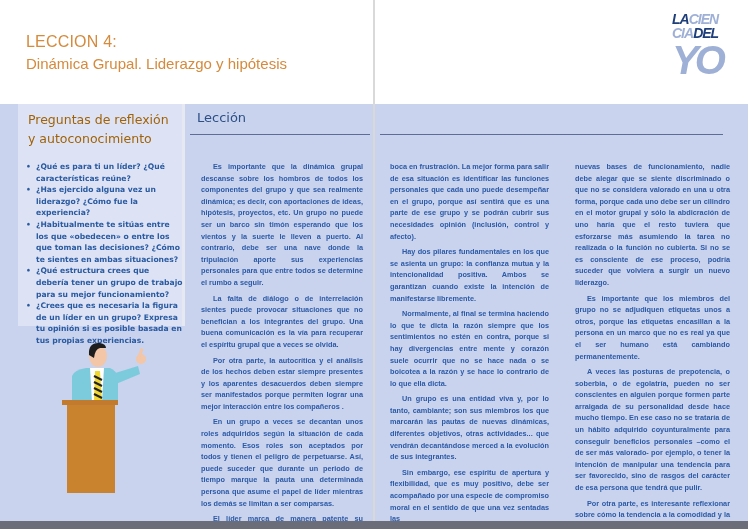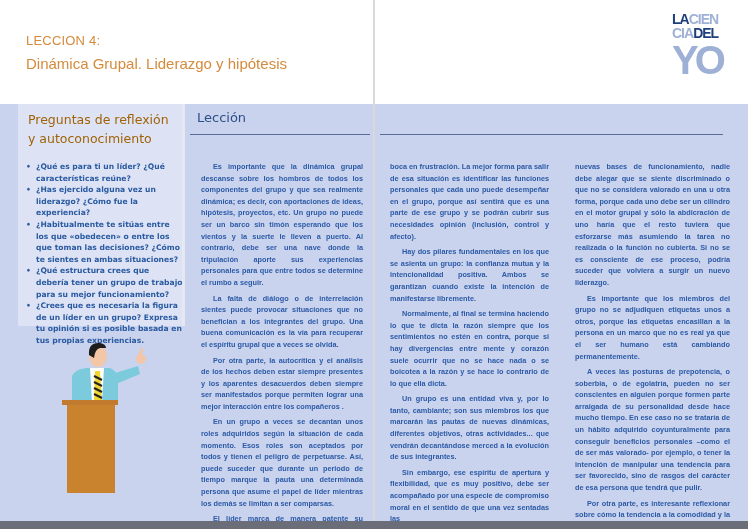--- a/index.html
+++ b/index.html
@@ -5,39 +5,39 @@
   html,body{margin:0;padding:0;}
   body{width:748px;height:529px;overflow:hidden;background:#c9d3ee;font-family:"Liberation Sans",sans-serif;position:relative;}
   .spread{position:absolute;left:0;top:0;width:748px;height:529px;}
   .page{position:absolute;top:0;height:522px;background:#c9d3ee;}
   .page.left{left:0;width:373px;}
   .page.right{left:375px;width:373px;}
   .gutter{position:absolute;left:373px;top:0;width:2px;height:522px;background:#d9d9d9;}
   .top-band{position:absolute;left:0;top:0;width:100%;height:104px;background:#fff;}
   .page.right .top-band{border-right:1px solid #ccc;}
   .bottom-shadow{position:absolute;left:0;top:521px;width:748px;height:8px;background:#6b6e78;}
-  .lesson-no{position:absolute;left:26px;top:33px;font-size:13px;color:#d58a3c;letter-spacing:0.2px;}
+  .lesson-no{position:absolute;left:26px;top:33px;font-size:16px;color:#d58a3c;letter-spacing:0.2px;}
   .lesson-title{position:absolute;left:26px;top:55px;font-size:15px;color:#d58a3c;}
   .sidebar{position:absolute;left:18px;top:104px;width:164px;height:222px;background:#dde3f5;border-right:3px solid #e6e9f2;}
   .sidebar h2{margin:0;position:absolute;left:10px;top:6px;width:150px;font-family:"DejaVu Sans",sans-serif;font-weight:normal;font-size:12.5px;line-height:19px;color:#a16207;}
   .sidebar ul{position:absolute;left:6px;top:57px;margin:0;padding:0 0 0 12px;width:148px;list-style:none;}
   .sidebar li{position:relative;font-family:"DejaVu Sans",sans-serif;font-weight:bold;font-size:7.6px;line-height:11.6px;color:#2a5aa0;margin-bottom:0;}
   .sidebar li:before{content:"•";position:absolute;left:-10px;top:0;}
   .col-head{position:absolute;left:197px;top:110px;font-family:"DejaVu Sans",sans-serif;font-size:13px;color:#2c4f86;}
   .rule{position:absolute;top:134px;height:1px;background:#5c6d98;}
   .rule.l{left:190px;width:180px;}
   .rule.r{left:380px;width:343px;}
   .text-col{position:absolute;font-family:"Liberation Sans",sans-serif;font-weight:bold;font-size:7.3px;line-height:11.6px;color:#2c5aa6;text-align:justify;}
   .text-col p{margin:4px;text-indent:12px;}
   .text-col p.cont{text-indent:0;}
   .col1{left:197px;top:157px;width:170px;}
   .col2{left:386px;top:157px;width:167px;}
   .col3{left:571px;top:157px;width:163px;}
   .logo{position:absolute;left:672px;top:10px;width:62px;height:72px;}
-  .logo .row{position:absolute;font-family:"Liberation Sans",sans-serif;font-weight:bold;font-size:14px;letter-spacing:-1px;line-height:14px;}
+  .logo .row{position:absolute;font-family:"Liberation Sans",sans-serif;font-weight:bold;font-size:14px;letter-spacing:-1px;line-height:14px;font-style:italic;}
   .illustration{position:absolute;left:60px;top:338px;width:90px;height:160px;}
 </style>
 </head>
 <body>
 
 <div class="spread">
 
   <div class="page left">
     <div class="top-band">
       <div class="lesson-no">LECCION 4:</div>

